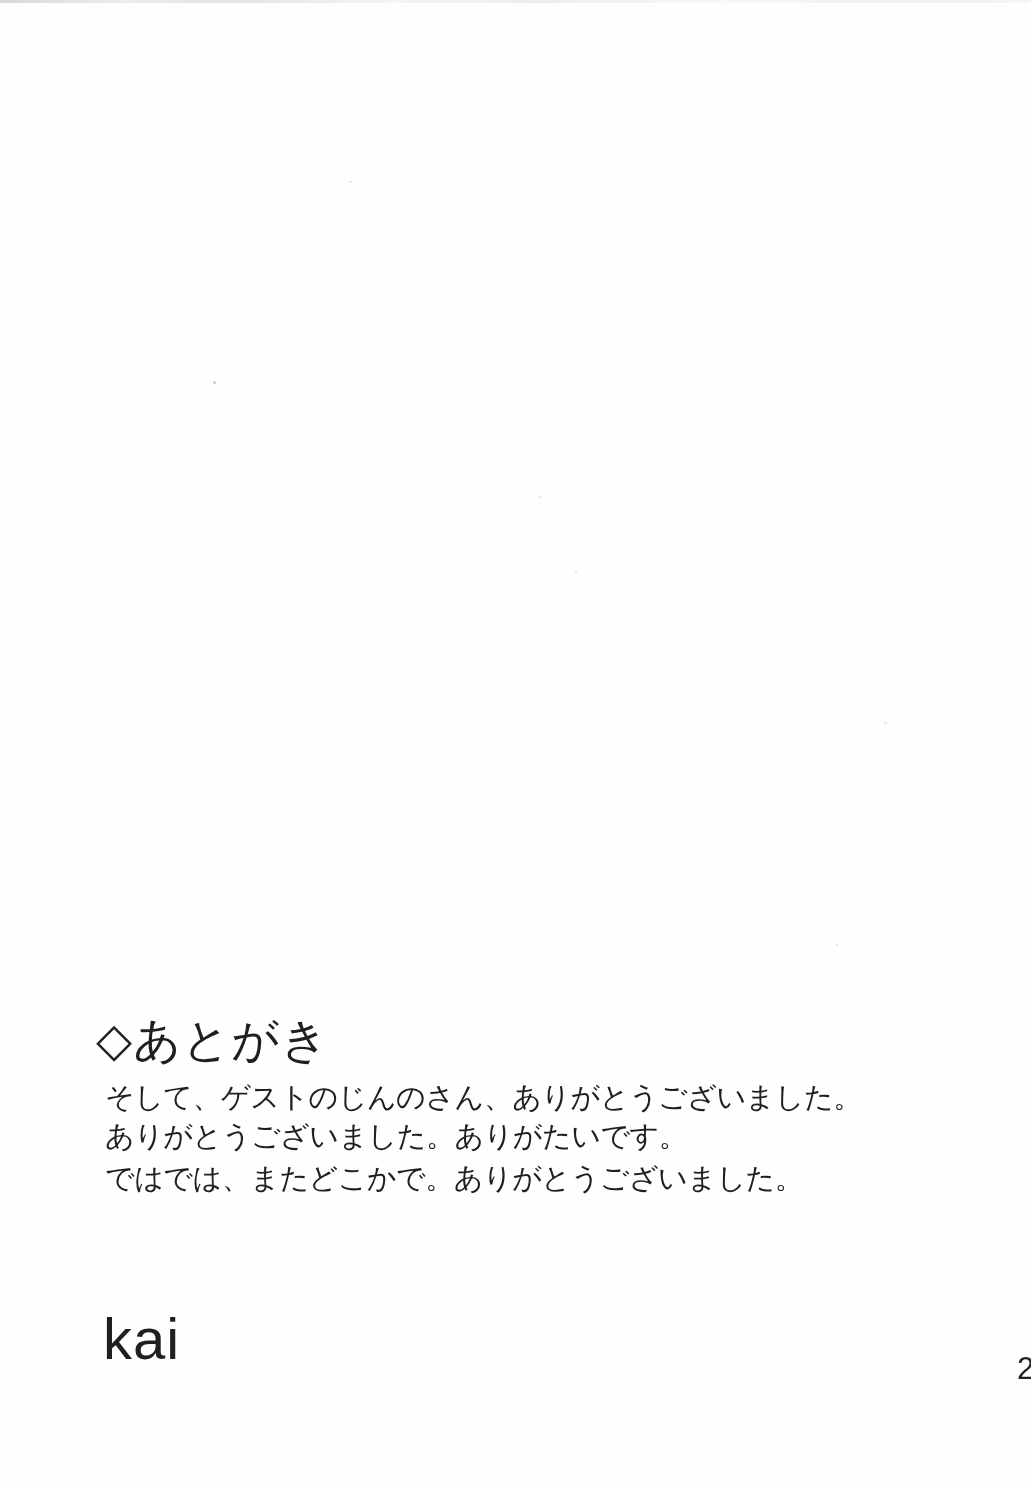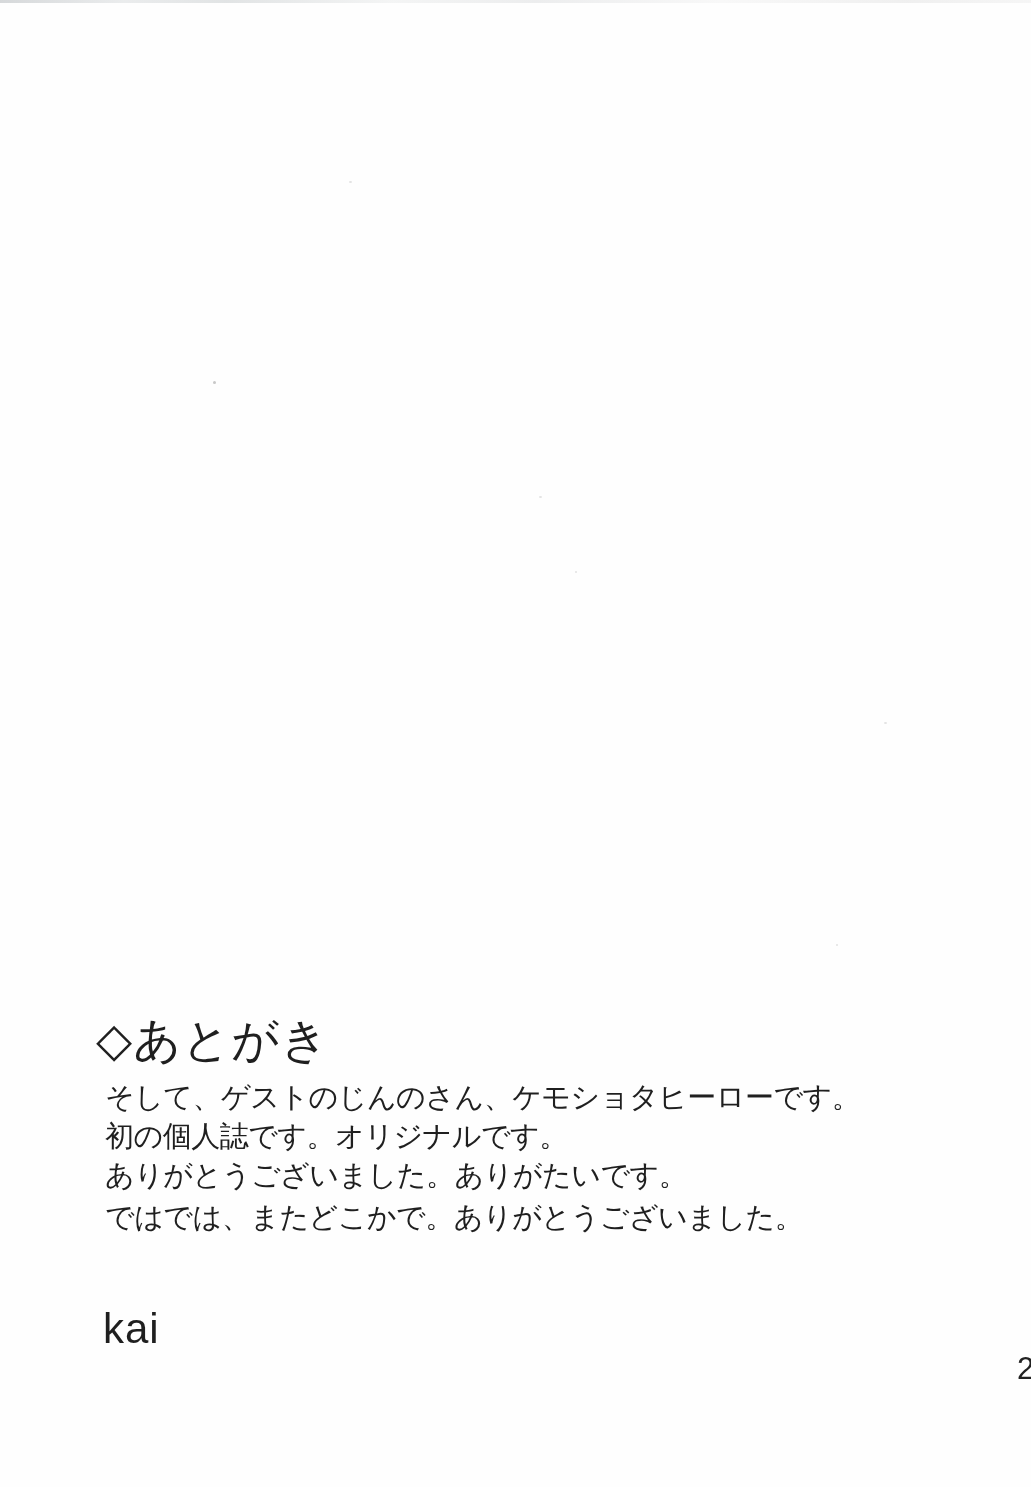--- a/index.html
+++ b/index.html
@@ -59,21 +59,21 @@
     margin: 0;
     white-space: nowrap;
   }
   .body-text p.closing {
     margin-top: 3px;
   }
   .signature {
     position: absolute;
     left: 103px;
     top: 1305px;
-    font-size: 42px;
+    font-size: 58px;
     font-weight: 400;
     letter-spacing: 1px;
   }
   .page-number {
     position: absolute;
     left: 1017px;
     top: 1351px;
     font-size: 31px;
     color: #222222;
     white-space: nowrap;
@@ -89,22 +89,21 @@
   <span class="speck" style="left:349px; top:181px; width:3px; height:2px;"></span>
   <span class="speck" style="left:213px; top:381px; width:3px; height:3px; background:#9a9a9a;"></span>
   <span class="speck" style="left:539px; top:496px; width:3px; height:2px;"></span>
   <span class="speck" style="left:575px; top:571px; width:2px; height:2px;"></span>
   <span class="speck" style="left:884px; top:722px; width:3px; height:2px;"></span>
   <span class="speck" style="left:836px; top:944px; width:2px; height:2px;"></span>
 
   <h1 class="heading">◇あとがき</h1>
 
   <div class="body-text">
-    <p>そして、ゲストのじんのさん、ケモショタヒーローです。</p>
-    <p>初の個人誌です。オリジナルです。</p>
+    <p>そして、ゲストのじんのさん、ありがとうございました。</p>
     <p>ありがとうございました。ありがたいです。</p>
     <p class="closing">ではでは、またどこかで。ありがとうございました。</p>
   </div>
 
   <div class="signature">kai</div>
 
   <div class="page-number">2</div>
 
 </div>
 

